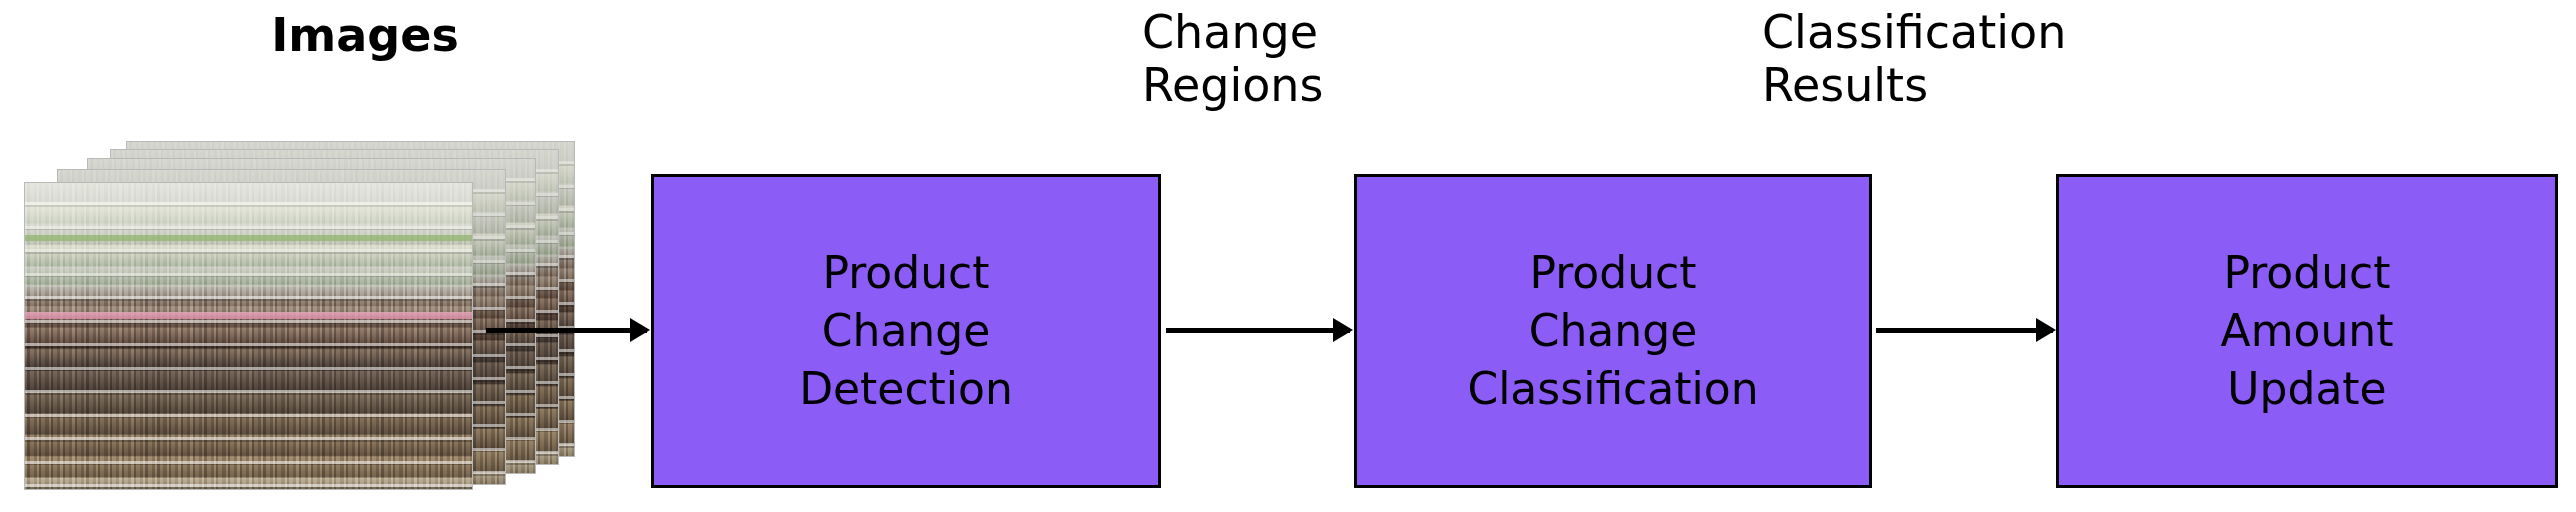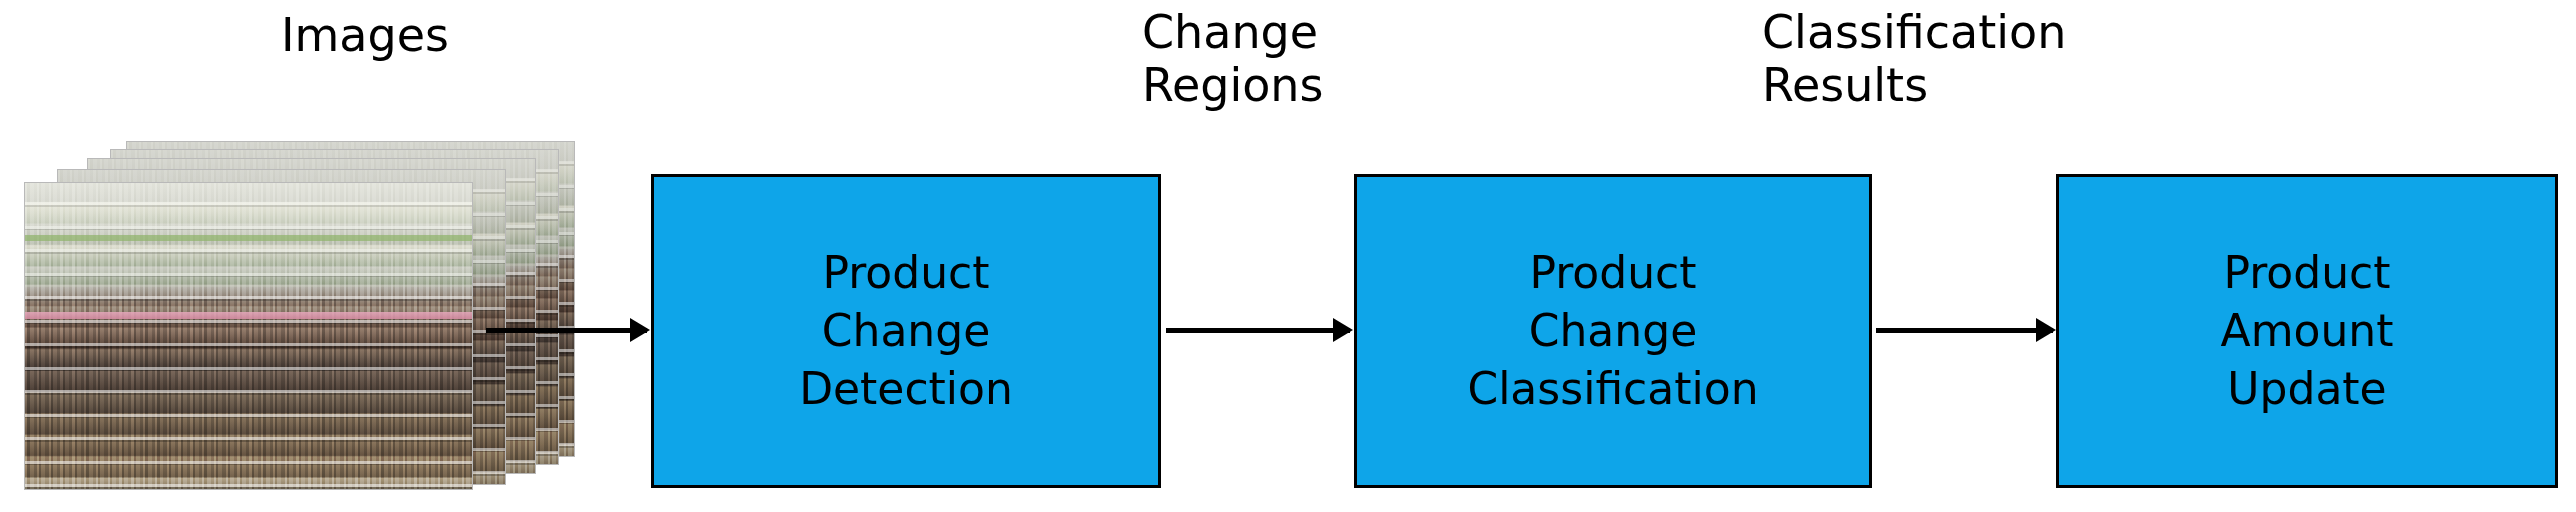--- a/index.html
+++ b/index.html
@@ -26,21 +26,21 @@
 
   
   .label {
     position: absolute;
     font-size: 46px;
     line-height: 53px;
     color: #000;
     white-space: pre-line;
     text-align: left;
   }
-  #label-images   { left: 200px; top: 9.4px;  width: 330px; text-align: center; }
+  #label-images   { left: 200px; top: 9.4px;  width: 330px; text-align: center; font-weight: bold; }
   #label-change   { left: 1142px; top: 6.3px;  width: 330px; }
   #label-class    { left: 1762px; top: 6.3px;  width: 439px; }
 
   
   .img-stack {
     position: absolute;
     left: 23.5px;
     top: 141px;
     width: 573px;
     height: 337px;
@@ -111,21 +111,21 @@
     left: 0; right: 0; top: 17%; height: 5.5px;
     background: #8fb36a;
     opacity: 0.7;
   }
   .shelf-dim { position: absolute; left:0; top:0; right:0; bottom:0; background: rgba(0,0,0,0.06); }
 
   
   .box {
     position: absolute;
     border: 3.1px solid #000;
-    background: #0ea5e9;
+    background: #8b5cf6;
     box-sizing: border-box;
     display: flex;
     align-items: center;
     justify-content: center;
   }
   .box-text {
     font-size: 44px;
     line-height: 58px;
     text-align: center;
     white-space: pre-line;

